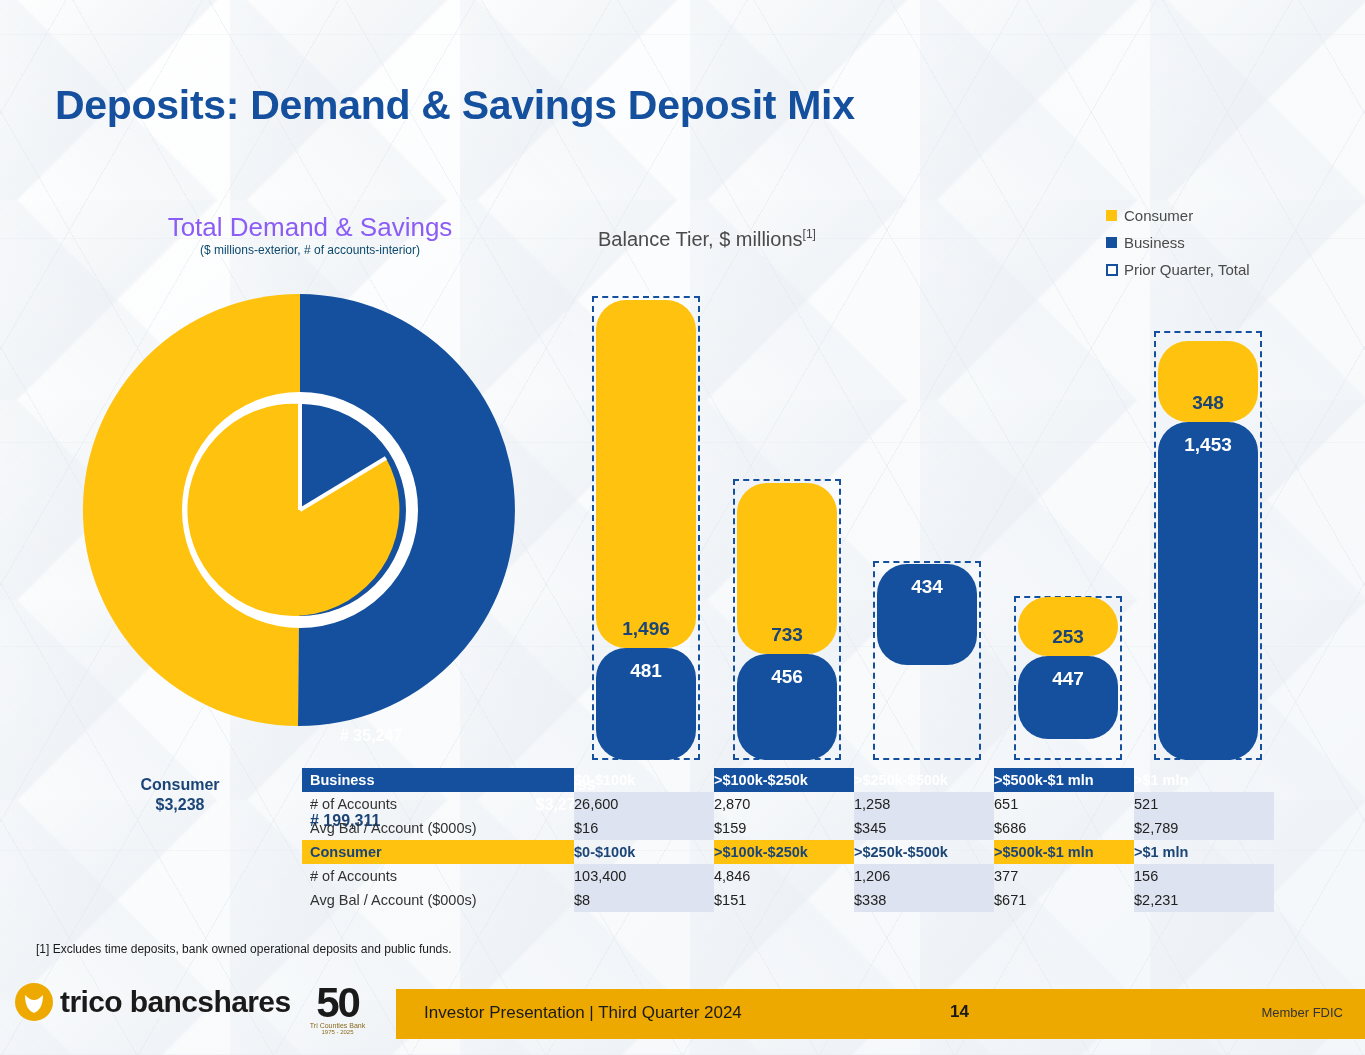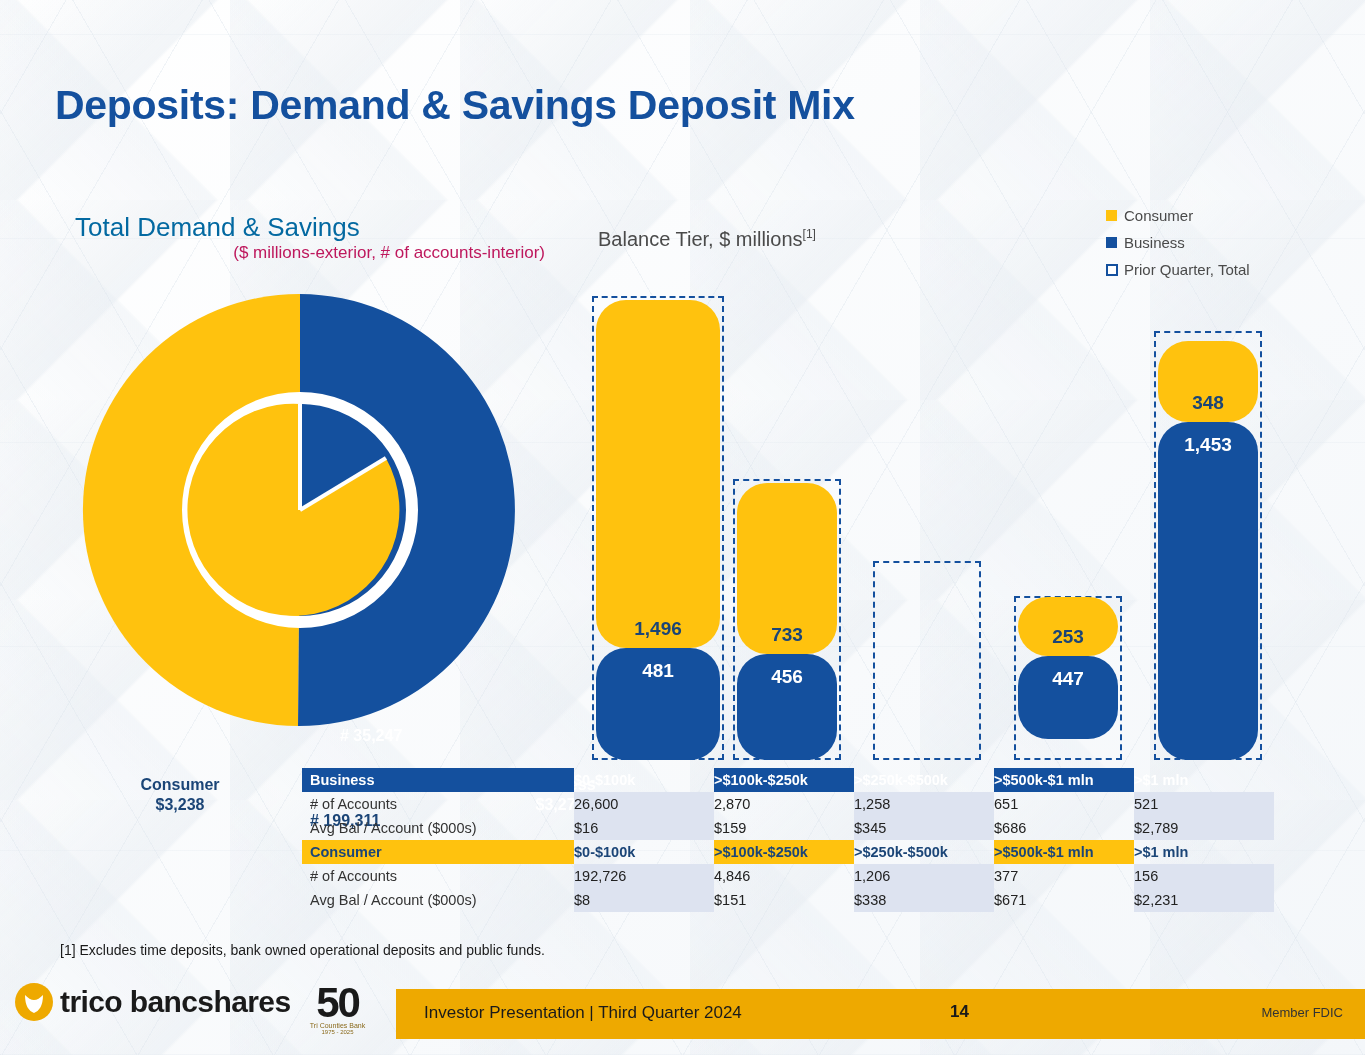--- a/index.html
+++ b/index.html
@@ -38,25 +38,25 @@
   #title {
     position: absolute; left: 55px; top: 82px;
     font-size: 41px; font-weight: bold;
     color: #14509e; letter-spacing: -0.3px;
     white-space: nowrap;
   }
 
   
   #pie-title {
     position: absolute; left: 75px; top: 212px; width: 470px;
-    font-size: 26px; color: #0369a1;
+    text-align: center; font-size: 26px; color: #8b5cf6;
   }
   #pie-subtitle {
     position: absolute; left: 75px; top: 243px; width: 470px;
-    text-align: right; font-size: 17px; color: #be185d;
+    text-align: center; font-size: 12px; color: #0c4a6e;
   }
   #donut-wrap { position: absolute; left: 80px; top: 290px; width: 440px; height: 440px; }
   .donut-label {
     position: absolute; text-align: center;
     font-size: 16px; font-weight: bold; line-height: 1.25;
   }
   #label-consumer { left: 20px; top: 485px; width: 160px; color: #1b4577; }
   #label-business { left: 400px; top: 485px; width: 160px; color: #ffffff; }
   #label-inner-business {
     position: absolute; left: 260px; top: 437px;
@@ -110,22 +110,22 @@
   #data-table td { padding: 2px 0; height: 24px; }
   .hdr-business td { background: #14509e; color: #ffffff; font-weight: bold; }
   .hdr-consumer td { background: #FFC20E; color: #1b4577; font-weight: bold; }
   .row-label { text-align: left; padding-left: 8px !important; width: 272px; color: #333; }
   .cell { text-align: left; width: 140px; color: #222; }
   .shade { background: #dde3f0; }
   .hdr-business .shade, .hdr-consumer .shade { background: transparent; }
 
   
   #footnote {
-    position: absolute; left: 60px; top: 942px;
-    font-size: 14px; color: #1a1a1a;
+    position: absolute; left: 36px; top: 942px;
+    font-size: 12px; color: #1a1a1a;
   }
 
   
   #footer-bar {
     position: absolute; left: 396px; top: 989px;
     width: 969px; height: 50px;
     background: #EEA900;
   }
   #footer-center-text {
     position: absolute; left: 424px; top: 1003px;
@@ -217,40 +217,43 @@
       <span class="legend-swatch business"></span>
       <span class="legend-text">Business</span>
     </div>
     <div class="legend-row">
       <span class="legend-swatch prior"></span>
       <span class="legend-text">Prior Quarter, Total</span>
     </div>
   </div>
 
   <div id="bars">
-      <div class="bar-group" style="left: 36px; width: 124px; height: 460.014px;">
+      <div class="bar-group" style="left: 36px; width: 100px; height: 460.014px;">
         <div class="bar-prior" style="height: 464.202px; bottom: 0px;"></div>
         <div class="seg seg-consumer" style="height: 348.094px;">
           <span class="seg-value" style="position: absolute; bottom: 8px;">1,496</span>
         </div>
         <div class="seg seg-business" style="height: 111.92px;">
           <span class="seg-value" style="position: absolute; top: 12px;">481</span>
         </div>
       </div>
       <div class="bar-group" style="left: 177px; width: 100px; height: 276.66px; margin-top: 8px;">
         <div class="bar-prior" style="height: 280.848px; bottom: 0px;"></div>
         <div class="seg seg-consumer" style="height: 170.557px;">
           <span class="seg-value" style="position: absolute; bottom: 8px;">733</span>
         </div>
         <div class="seg seg-business" style="height: 106.103px;">
           <span class="seg-value" style="position: absolute; top: 12px;">456</span>
         </div>
       </div>
       <div class="bar-group" style="left: 317px; width: 100px; height: 195.686px;">
         <div class="bar-prior" style="height: 198.944px; bottom: 0px;"></div>
+        <div class="seg seg-business" style="height: 100.984px;">
+          <span class="seg-value" style="position: absolute; top: 12px;">434</span>
+        </div>
       </div>
       <div class="bar-group" style="left: 458px; width: 100px; height: 162.878px;">
         <div class="bar-prior" style="height: 163.576px; bottom: 0px;"></div>
         <div class="seg seg-consumer" style="height: 58.8688px;">
           <span class="seg-value" style="position: absolute; bottom: 8px;">253</span>
         </div>
         <div class="seg seg-business" style="height: 83px;">
           <span class="seg-value" style="position: absolute; top: 12px;">447</span>
         </div>
       </div>
@@ -294,21 +297,21 @@
       <tr class="hdr-consumer">
         <td class="row-label">Consumer</td>
         <td class="cell shade">$0-$100k</td>
         <td class="cell">&gt;$100k-$250k</td>
         <td class="cell shade">&gt;$250k-$500k</td>
         <td class="cell">&gt;$500k-$1 mln</td>
         <td class="cell shade">&gt;$1 mln</td>
       </tr>
       <tr>
         <td class="row-label"># of Accounts</td>
-        <td class="cell shade">192,726</td>
+        <td class="cell shade">103,400</td>
         <td class="cell">4,846</td>
         <td class="cell shade">1,206</td>
         <td class="cell">377</td>
         <td class="cell shade">156</td>
       </tr>
       <tr>
         <td class="row-label">Avg Bal / Account ($000s)</td>
         <td class="cell shade">$8</td>
         <td class="cell">$151</td>
         <td class="cell shade">$338</td>

